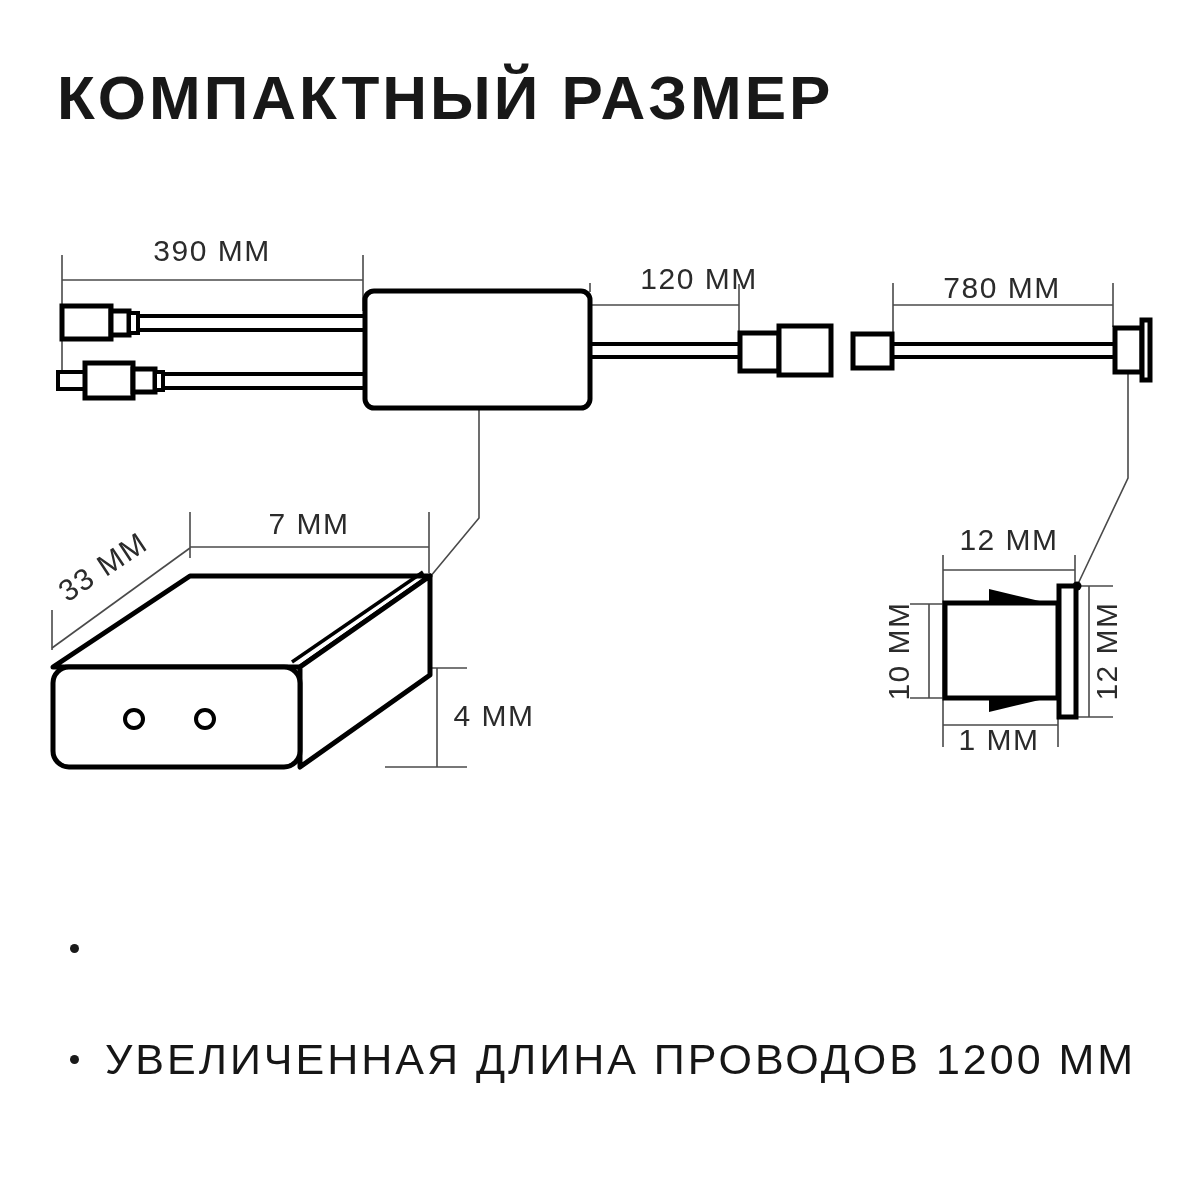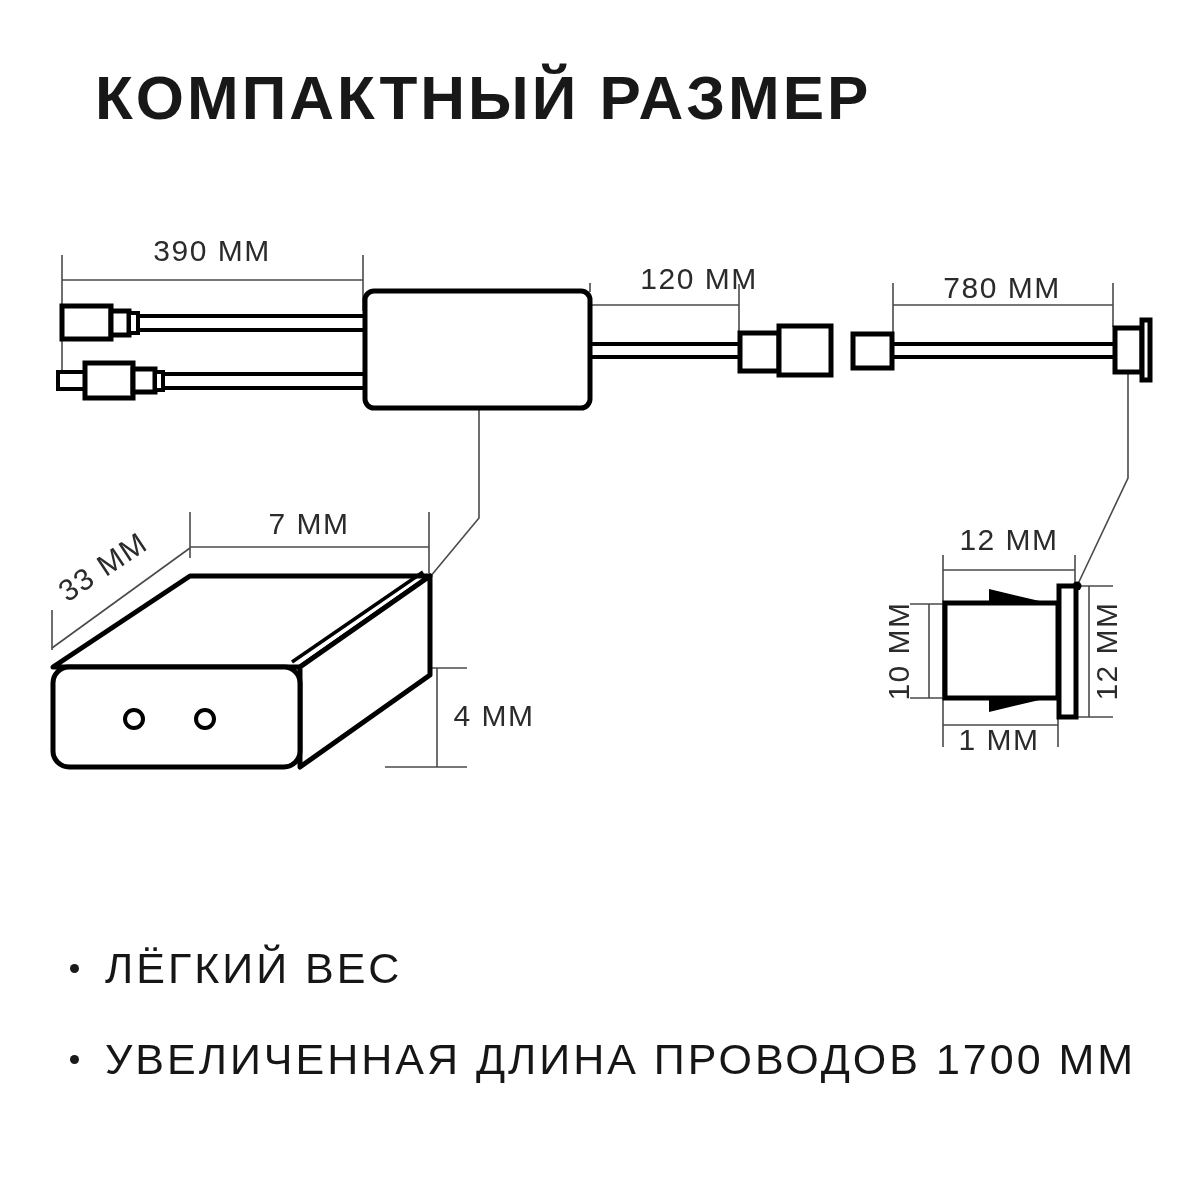--- a/index.html
+++ b/index.html
@@ -2,21 +2,21 @@
 <html><head>
 <meta charset="utf-8">
 <style>
   html,body{margin:0;padding:0;}
   body{
     width:1200px;height:1200px;position:relative;background:#ffffff;
     font-family:"Liberation Sans", sans-serif;color:#1a1a1a;overflow:hidden;
   }
   .page-title{
     position:absolute;left:57px;top:62px;
-    font-size:62px;font-weight:700;letter-spacing:3px;color:#181818;white-space:nowrap;margin-left:38px;
+    font-size:62px;font-weight:700;letter-spacing:3px;color:#181818;white-space:nowrap;
   }
   svg.diagram{position:absolute;left:0;top:0;}
   .dim-label{
     position:absolute;font-size:30px;letter-spacing:1.5px;color:#2b2b2b;
     white-space:nowrap;transform:translate(-50%,-50%);
   }
   .dim-label.rot90{transform:translate(-50%,-50%) rotate(-90deg);}
   .dim-label.rot33{transform:translate(-50%,-50%) rotate(-33.5deg);}
   .features{position:absolute;left:0;top:0;width:1200px;}
   .feature-row{position:absolute;left:70px;display:flex;align-items:center;}
@@ -144,19 +144,18 @@
 <div class="dim-label rot33" style="left:103px;top:567px">33 ММ</div>
 <div class="dim-label" style="left:494px;top:716px">4 ММ</div>
 <div class="dim-label" style="left:1009px;top:540px">12 ММ</div>
 <div class="dim-label rot90" style="left:899px;top:651px">10 ММ</div>
 <div class="dim-label" style="left:999px;top:740px">1 ММ</div>
 <div class="dim-label rot90" style="left:1107px;top:651px">12 ММ</div>
 
 <div class="features">
   <div class="feature-row" style="top:944px">
     <span class="dot"></span>
-    <span class="feature-text">ЛЁГКИЙ ВЕС</span>
   </div>
   <div class="feature-row" style="top:1035px">
     <span class="dot"></span>
-    <span class="feature-text">УВЕЛИЧЕННАЯ ДЛИНА ПРОВОДОВ 1700 ММ</span>
+    <span class="feature-text">УВЕЛИЧЕННАЯ ДЛИНА ПРОВОДОВ 1200 ММ</span>
   </div>
 </div>
 
 </body></html>

